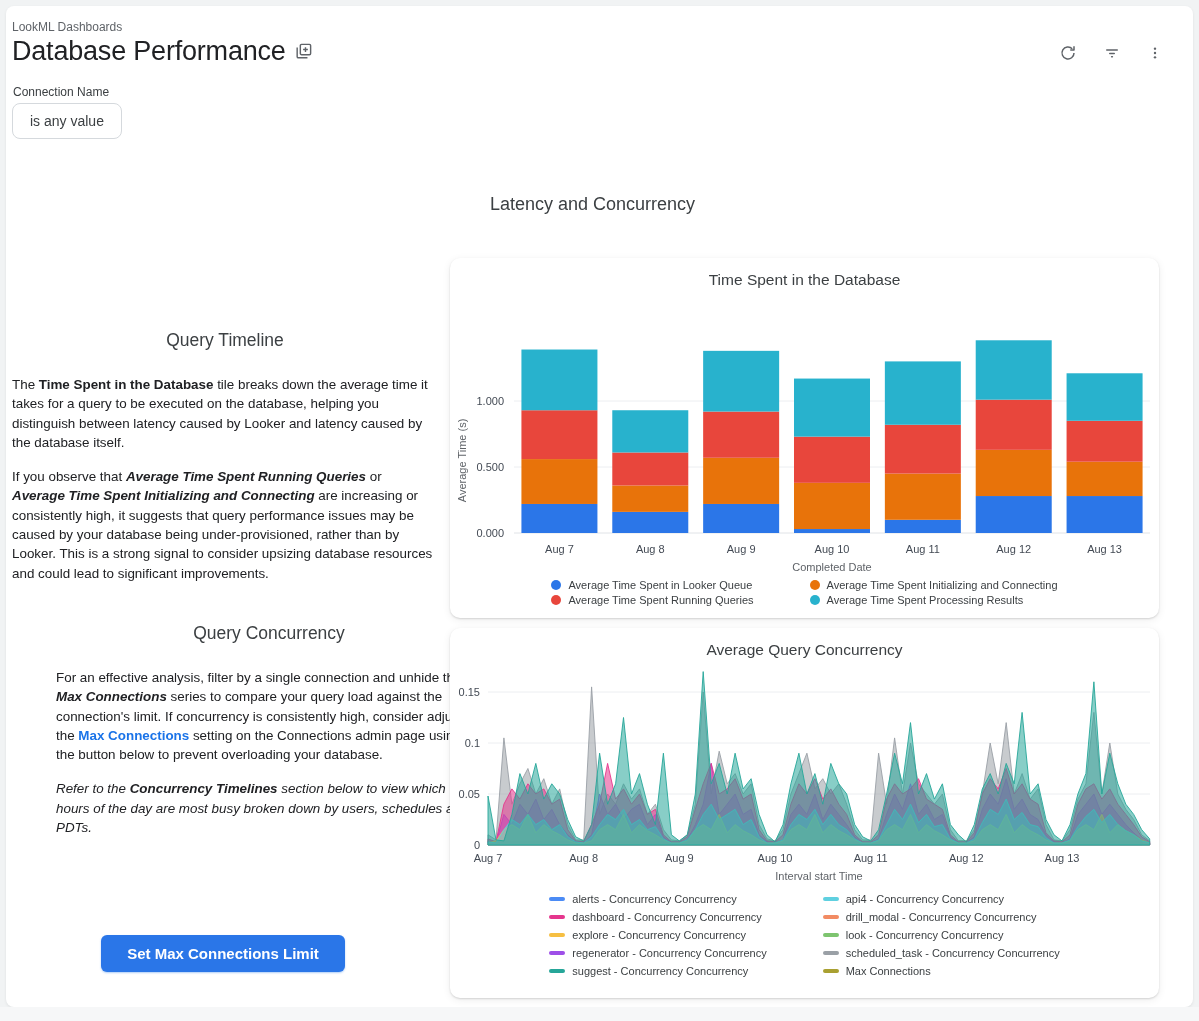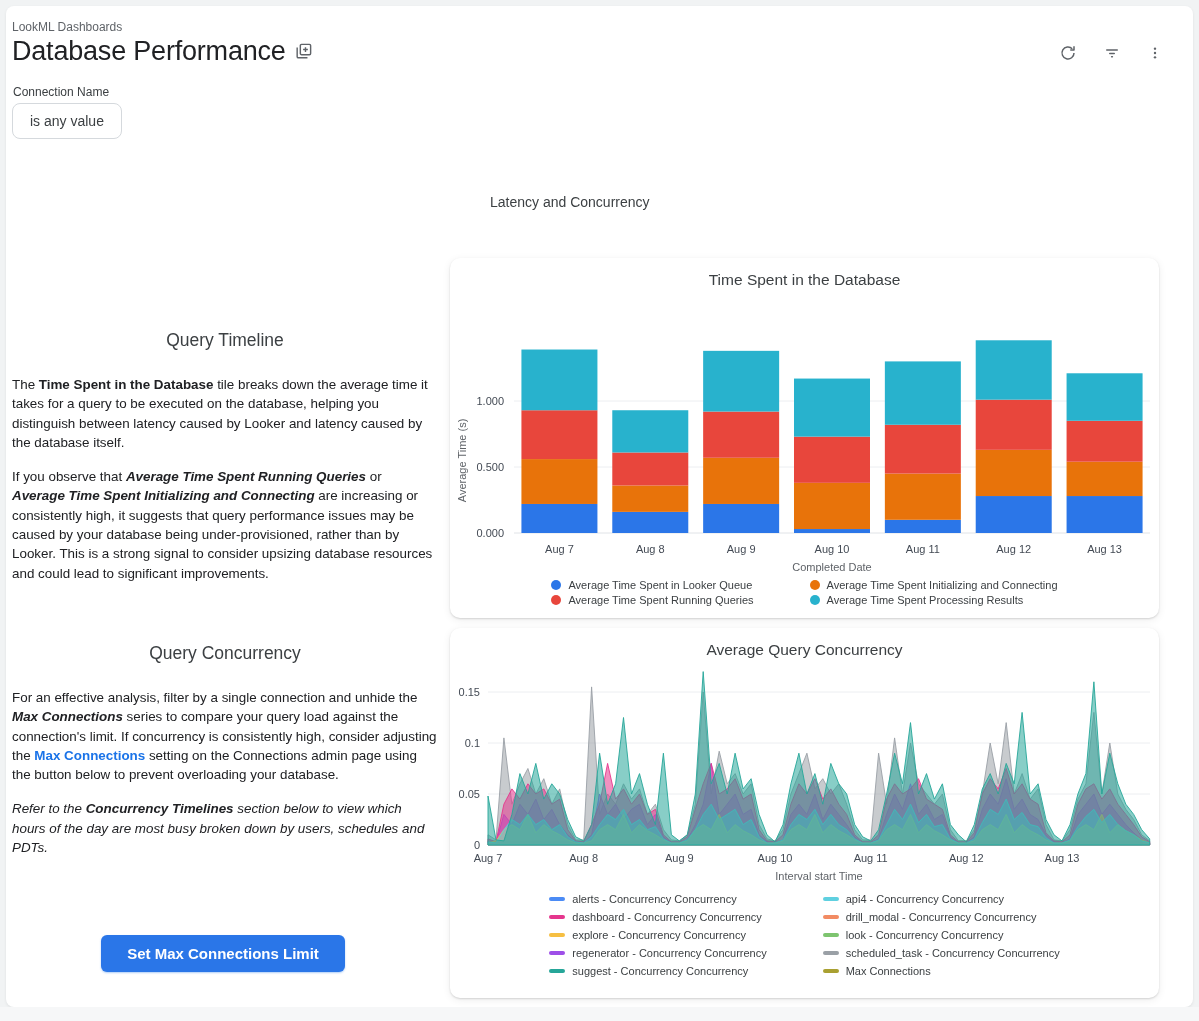--- a/index.html
+++ b/index.html
@@ -11,31 +11,31 @@
   .dash-title-row { position:absolute; left:12px; top:36px; display:flex; align-items:center; gap:8px;text-align:right; }
   .dash-title { font-size:27px; color:#202124; letter-spacing:-0.2px; }
   .title-icon { color:#5f6368; display:flex; }
 
   .header-actions { position:absolute; right:34px; top:42px; display:flex; gap:22px; align-items:center; }
   .icon-btn { background:none; border:none; cursor:pointer; color:#5f6368; display:flex; padding:2px; }
 
   .filter-label { position:absolute; left:13px; top:85px; font-size:12px; color:#3c4043; }
   .filter-btn { position:absolute; left:12px; top:103px; height:36px; padding:0 17px; background:#fff; border:1px solid #d5d9dd; border-radius:8px; font-size:14px; color:#3c4043; font-family:"Liberation Sans",sans-serif; cursor:pointer; }
 
-  .section-title { position:absolute; left:490px; top:194px; font-size:14px; font-weight:500; color:#3c4043; }
+  .section-title { position:absolute; left:490px; top:194px; font-size:18px; font-weight:500; color:#3c4043; }
 
   .text-col { position:absolute; left:12px; width:426px; color:#202124; }
   .text-col h2 { font-size:17.5px; font-weight:400; color:#3c4043; text-align:center; margin-bottom:24px; }
   .text-col p { font-size:13.4px; line-height:1.44; margin-bottom:15px; }
   .b { font-weight:bold; }
   .i { font-style:italic; }
   .bi { font-weight:bold; font-style:italic; }
   .link { color:#1a73e8; font-weight:bold; cursor:pointer; }
   #block-latency { top:330px; }
-  #block-concurrency { top:643px; }
+  #block-concurrency { top:623px;margin-left:44px; }
 
   .cta-btn { position:absolute; left:101px; top:935px; width:244px; height:37px; background:#2a76e8; color:#ffffff; font-size:15px; font-weight:bold; border:none; border-radius:6px; cursor:pointer; font-family:"Liberation Sans",sans-serif; box-shadow:0 1px 2px rgba(26,115,232,.35);text-align:center; }
 
   .tile { position:absolute; left:450px; width:709px; background:#fff; border-radius:10px; box-shadow:0 1px 2px rgba(0,0,0,.14), 0 2px 8px rgba(0,0,0,.07); }
   #tile-latency { top:258px; height:360px; }
   #tile-concurrency { top:628px; height:370px; }
   .tile-title { text-align:center; padding-top:13px; font-size:15.5px; color:#3c4043; }
 
   .legend { display:grid; grid-template-columns:auto auto; column-gap:56px; row-gap:3px; justify-content:center; margin-top:2px; }
   .legend-item { display:flex; align-items:center; gap:7px; cursor:pointer; }

